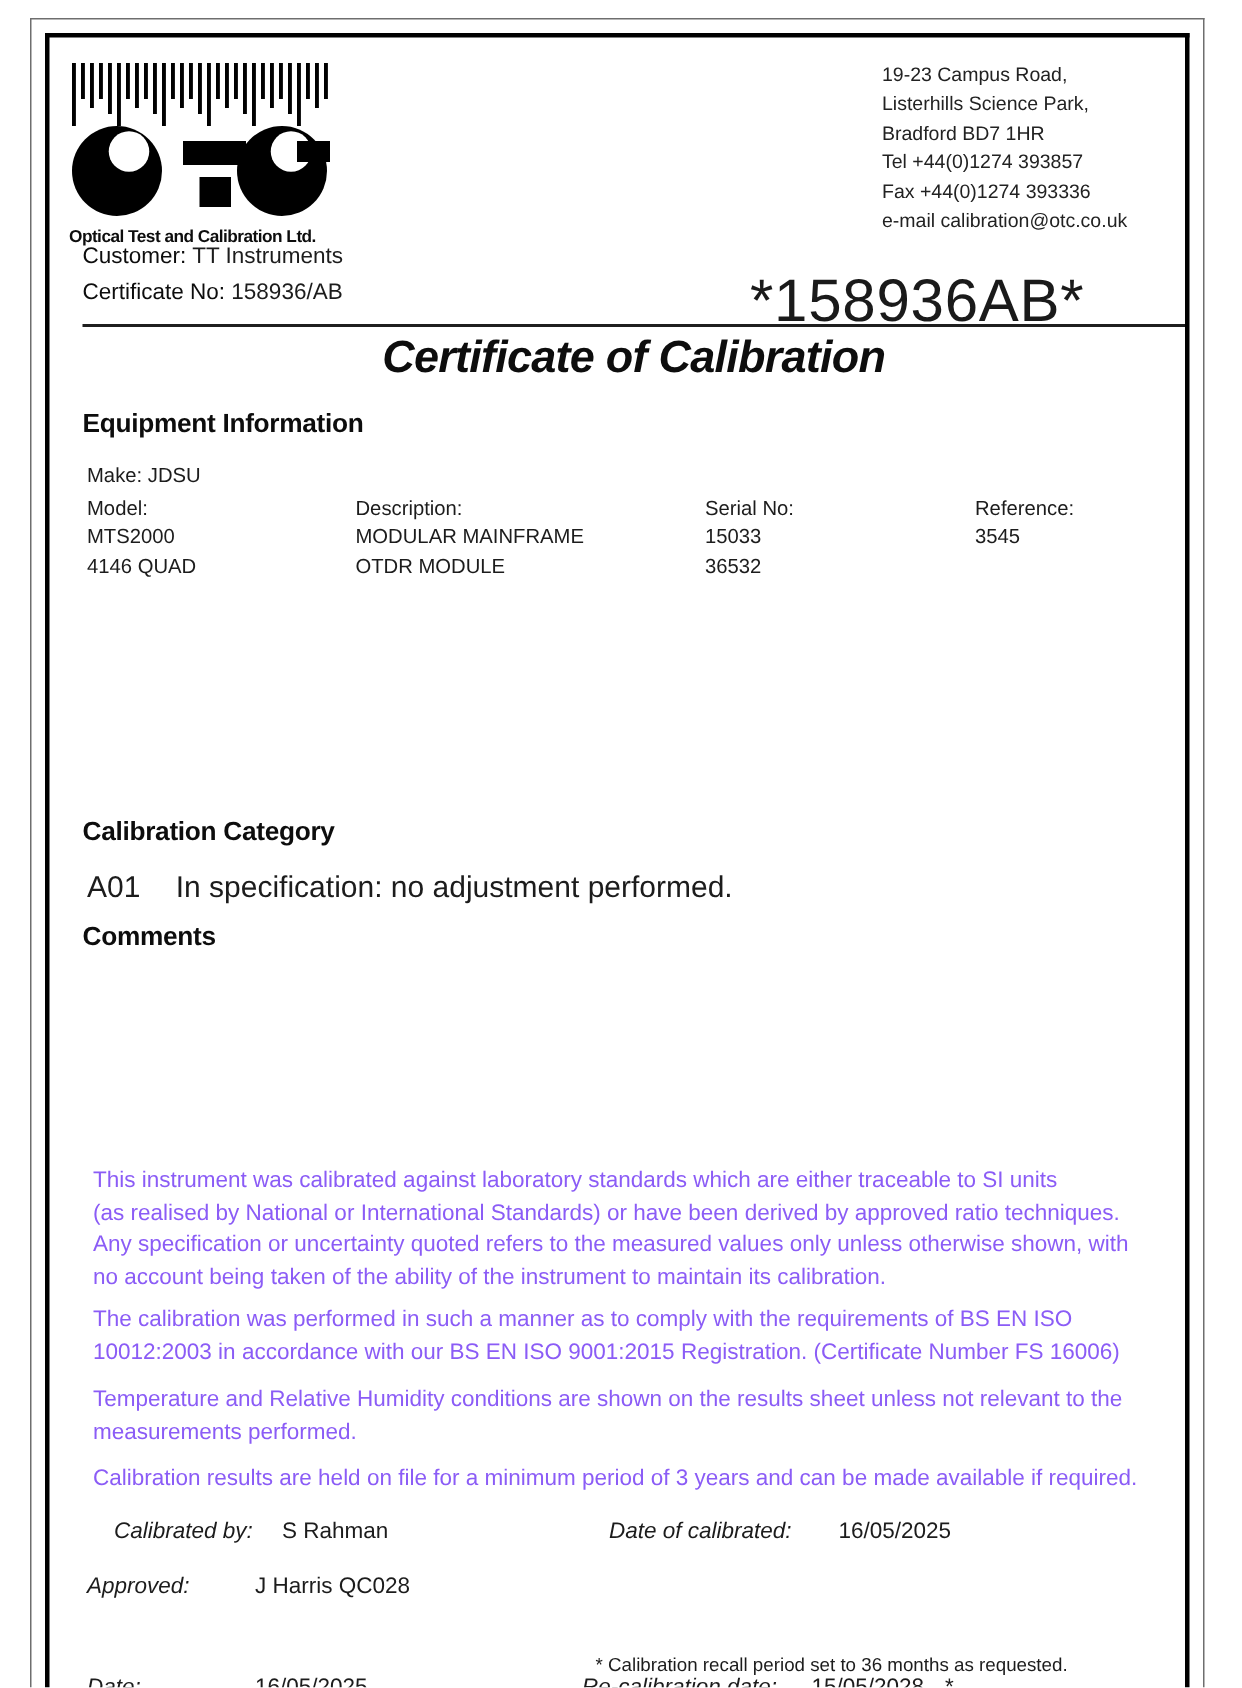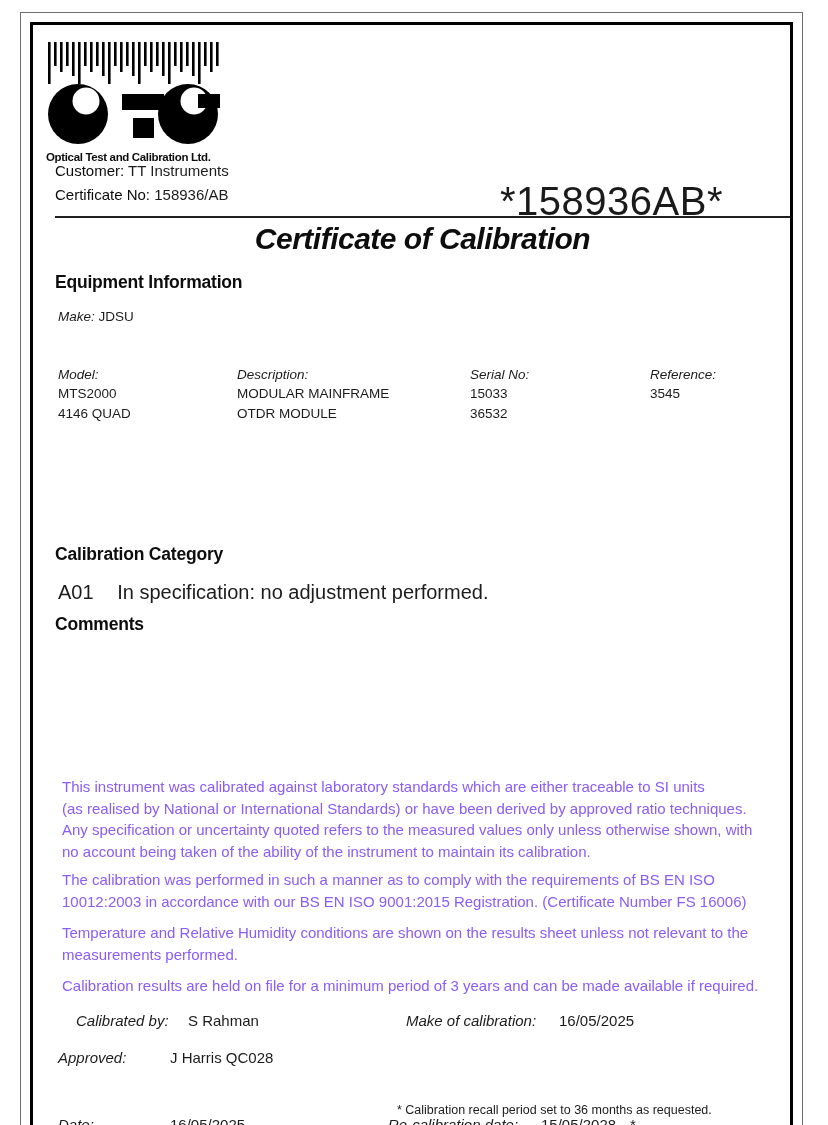--- a/index.html
+++ b/index.html
@@ -22,21 +22,21 @@
     letter-spacing:0.5px;color:#1a1a1a;white-space:nowrap;}
   .divider{left:55px;top:216px;width:735px;height:2px;background:#1f1f1f;}
   .title{left:55px;top:222px;width:735px;text-align:center;font-size:30px;
     font-weight:bold;font-style:italic;color:#0d0d0d;letter-spacing:-0.5px;}
   .h2{font-size:17.5px;font-weight:bold;color:#0d0d0d;letter-spacing:-0.2px;}
   .hd-equip{left:55px;top:272px;}
   .hd-cat{left:55px;top:544px;}
   .hd-comments{left:55px;top:614px;}
   .hd-calinfo{left:55px;top:743px;}
   .make-line{left:58px;top:309px;font-size:13.5px;}
-  .it{font-style:italic;margin-top:36px;}
+  .it{}
   .equip-grid{left:58px;top:329px;display:grid;
     grid-template-columns:179px 233px 180px 135px;
     font-size:13.5px;line-height:19.4px;}
   .cat-line{left:58px;top:581px;font-size:20px;}
   .cat-text{margin-left:18px;}
   .para{left:62px;top:0;width:712px;font-size:15px;line-height:21.5px;color:#8b5cf6;}
   .p1{top:776px;} .p2{top:869px;} .p3{top:922px;} .p4{top:975px;}
   .sign-label{position:absolute;left:58px;font-size:15px;font-style:italic;white-space:nowrap;}
   .sign-value{position:absolute;left:170px;font-size:15px;white-space:nowrap;}
   .sign-label2{position:absolute;left:388px;font-size:15px;font-style:italic;white-space:nowrap;}
@@ -72,20 +72,28 @@
         <rect x="76" y="52" width="42" height="16" fill="#000"></rect>
         <rect x="87" y="76" width="21" height="20" fill="#000"></rect>
         <circle cx="142" cy="72" r="30" fill="#000"></circle>
         <circle cx="148" cy="59" r="13.5" fill="#fff"></circle>
         <rect x="152" y="52" width="22" height="14" fill="#000"></rect>
       </g>
     </svg>
     <div class="logo-caption">Optical Test and Calibration Ltd.</div>
   </div>
 
+  <div class="abs address">
+    <div>19-23 Campus Road,</div>
+    <div>Listerhills Science Park,</div>
+    <div>Bradford BD7 1HR</div>
+    <div>Tel +44(0)1274 393857</div>
+    <div>Fax +44(0)1274 393336</div>
+    <div>e-mail calibration@otc.co.uk</div>
+  </div>
 
   <div class="abs cust-line">
     <span class="blabel">Customer:</span>
     <span>TT Instruments</span>
   </div>
   <div class="abs cert-line">
     <span class="blabel">Certificate No:</span>
     <span>158936/AB</span>
   </div>
   <div class="abs barcode">*158936AB*</div>
@@ -138,21 +146,21 @@
   <div class="abs para p3">
     <div>Temperature and Relative Humidity conditions are shown on the results sheet unless not relevant to the</div>
     <div>measurements performed.</div>
   </div>
   <div class="abs para p4">
     <div>Calibration results are held on file for a minimum period of 3 years and can be made available if required.</div>
   </div>
 
   <div class="sign-label row1">Calibrated by:</div>
   <div class="sign-value row1">S Rahman</div>
-  <div class="sign-label2 row1">Make of calibration:</div>
+  <div class="sign-label2 row1">Date of calibrated:</div>
   <div class="sign-value2 row1">16/05/2025</div>
 
   <div class="sign-label row2">Approved:</div>
   <div class="sign-value row2">J Harris QC028</div>
 
   <div class="sign-label row3">Date:</div>
   <div class="sign-value row3">16/05/2025</div>
   <div class="sign-label2 row3">Re-calibration date:</div>
   <div class="sign-value2 row3">
     <span>15/05/2028</span><span class="asterisk">*</span>

